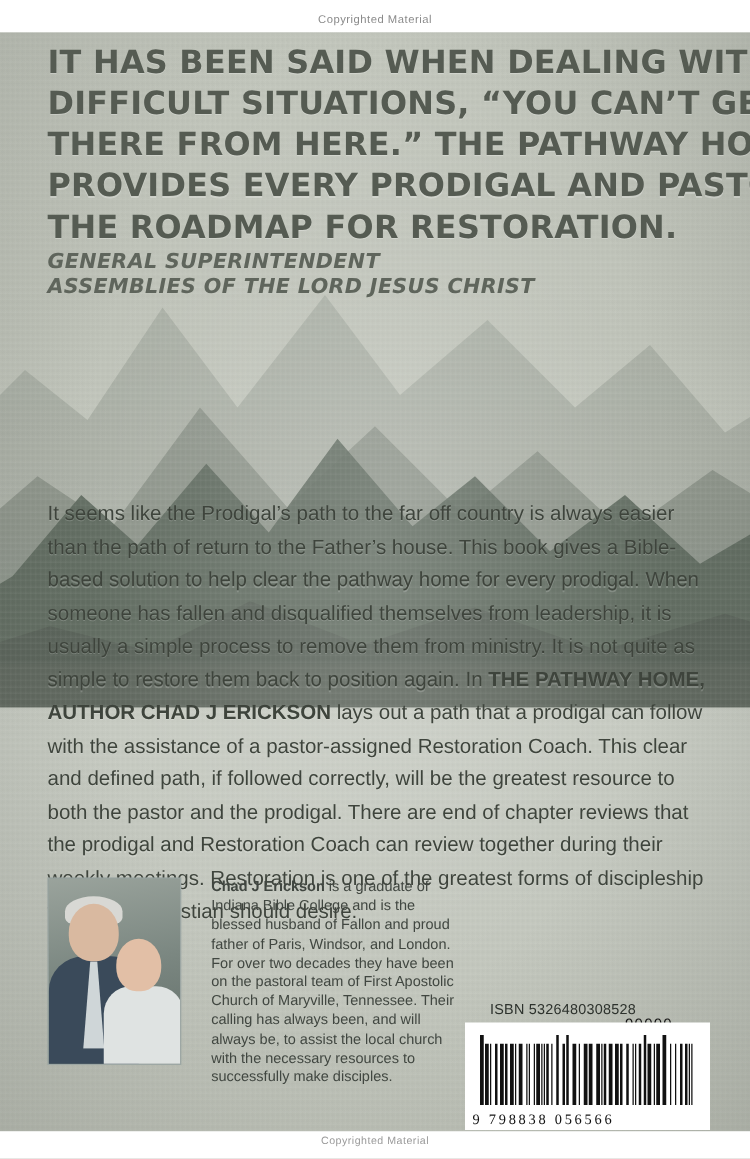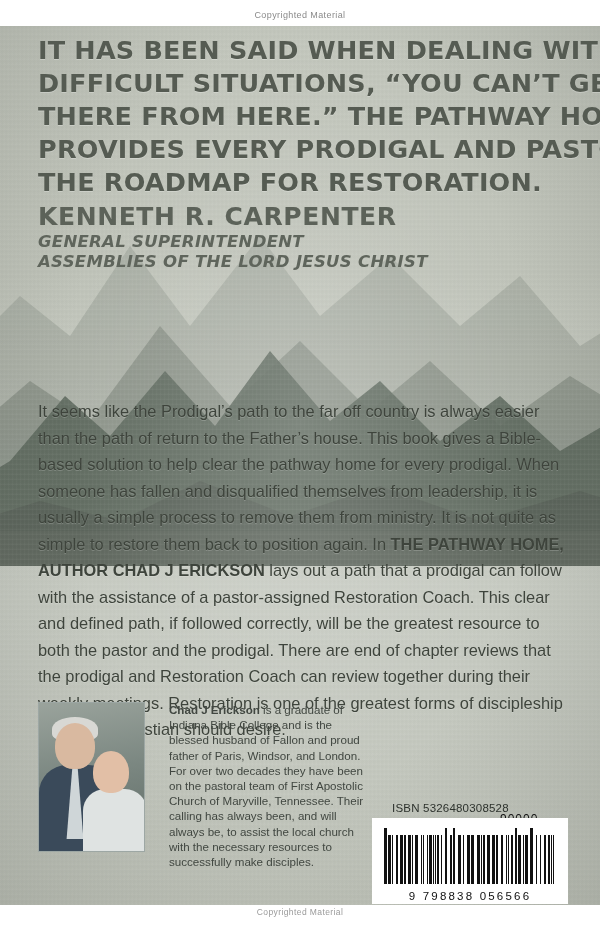--- a/index.html
+++ b/index.html
@@ -247,25 +247,25 @@
   .bars span {
     display: block;
     background: #111;
     height: 100%;
   }
   .barcode-digits {
     position: absolute;
     bottom: 2px;
     left: 6px;
     width: 184px;
-    font-family: Liberation Sans, sans-serif;
+    font-family: Liberation Serif, serif;
     font-size: 11.5px;
     color: #111;
     letter-spacing: 2.2px;
-    text-align: center;
+    text-align: left;
   }
 </style>
 </head>
 <body>
 
 <div id="book-back-cover">
 
   <div class="copyright-strip">Copyrighted Material</div>
 
   <div class="cover">
@@ -283,21 +283,20 @@
 
     <div class="grain"></div>
     <div class="vignette"></div>
 
     <div class="quote-block">
       <div class="quote-line">IT HAS BEEN SAID WHEN DEALING WITH</div>
       <div class="quote-line">DIFFICULT SITUATIONS, “YOU CAN’T GET</div>
       <div class="quote-line">THERE FROM HERE.” THE PATHWAY HOME</div>
       <div class="quote-line">PROVIDES EVERY PRODIGAL AND PASTOR</div>
       <div class="quote-line">THE ROADMAP FOR RESTORATION.</div>
-      <div class="attrib-name">KENNETH R. CARPENTER</div>
       <div class="attrib-role">GENERAL SUPERINTENDENT</div>
       <div class="attrib-role">ASSEMBLIES OF THE LORD JESUS CHRIST</div>
     </div>
 
     <div class="description"><span>It seems like the Prodigal’s path to the far off country is always easier than the path of return to the Father’s house. This book gives a Bible-based solution to help clear the pathway home for every prodigal. When someone has fallen and disqualified themselves from leadership, it is usually a simple process to remove them from ministry. It is not quite as simple to restore them back to position again. In </span><span class="strong">THE PATHWAY HOME, AUTHOR CHAD J ERICKSON</span><span> lays out a path that a prodigal can follow with the assistance of a pastor-assigned Restoration Coach. This clear and defined path, if followed correctly, will be the greatest resource to both the pastor and the prodigal. There are end of chapter reviews that the prodigal and Restoration Coach can review together during their weekly meetings. Restoration is one of the greatest forms of discipleship that every Christian should desire.</span></div>
 
     <div class="author-photo">
       <div class="photo-sky"></div>
       <div class="photo-man-body"></div>
       <div class="photo-man-shirt"></div>

